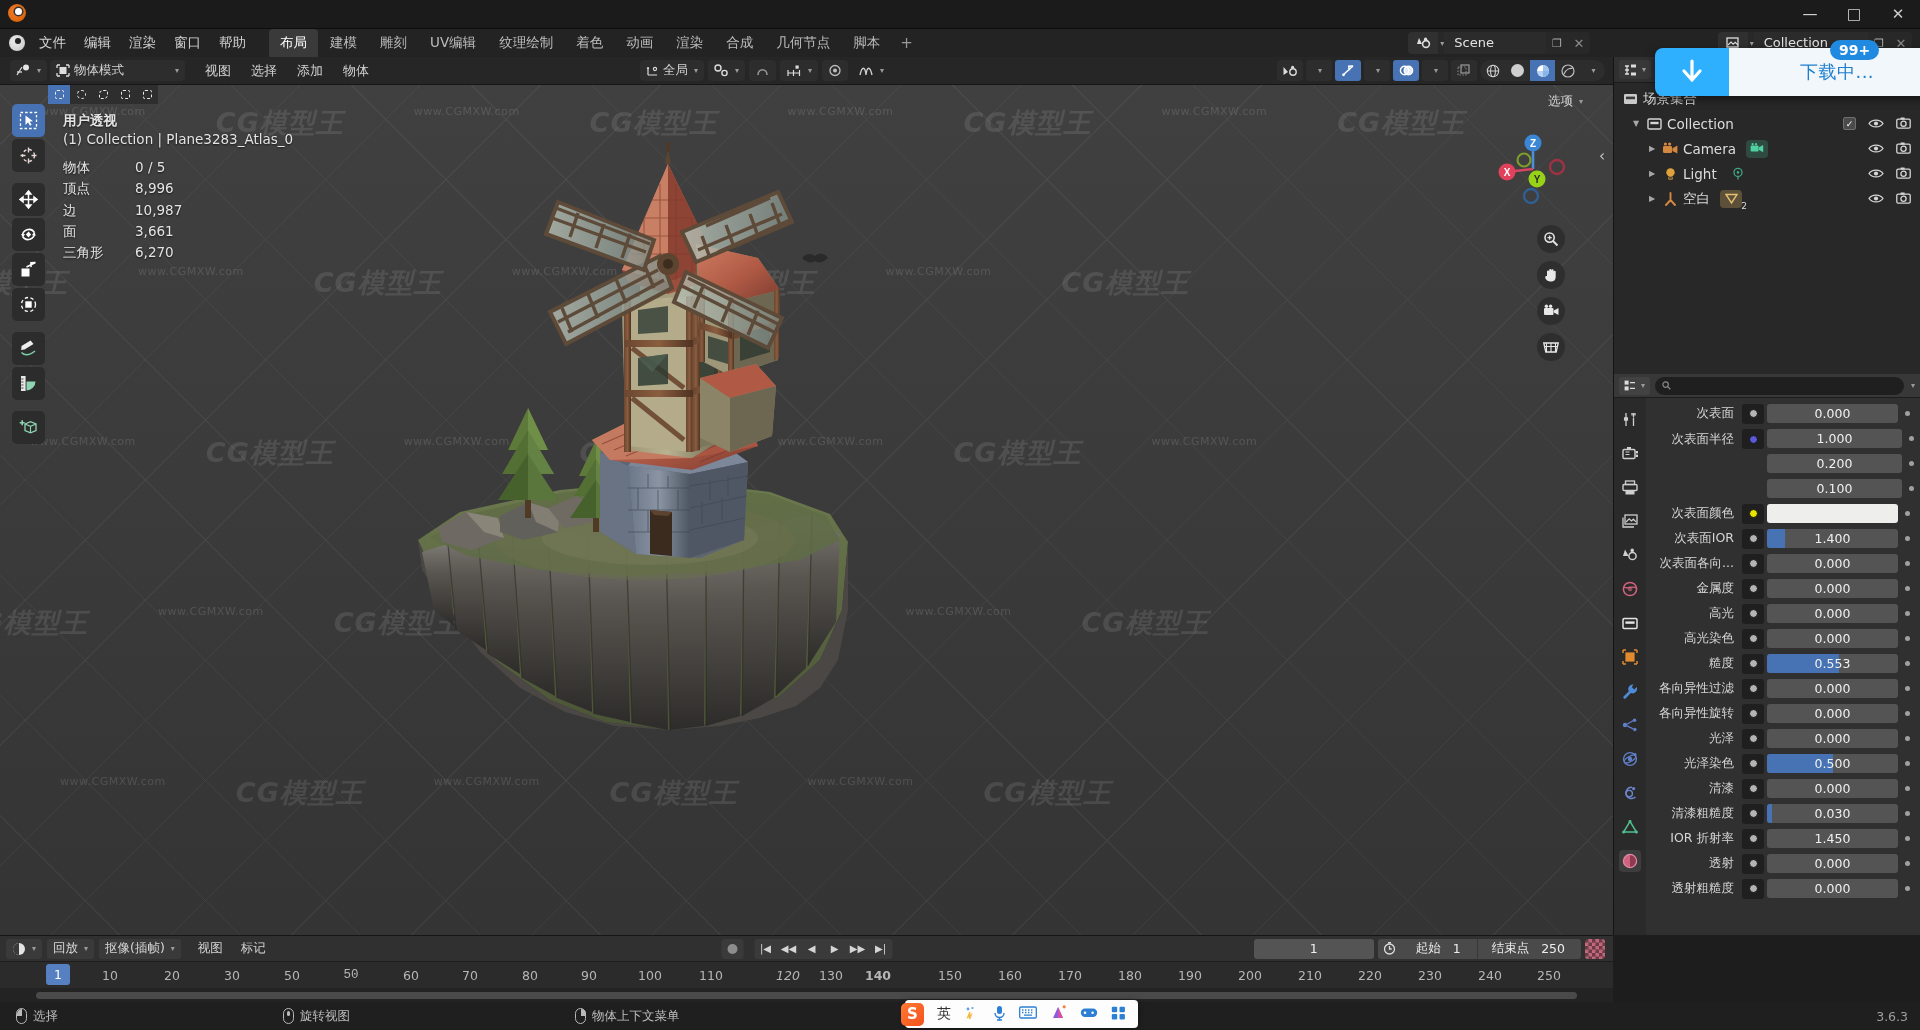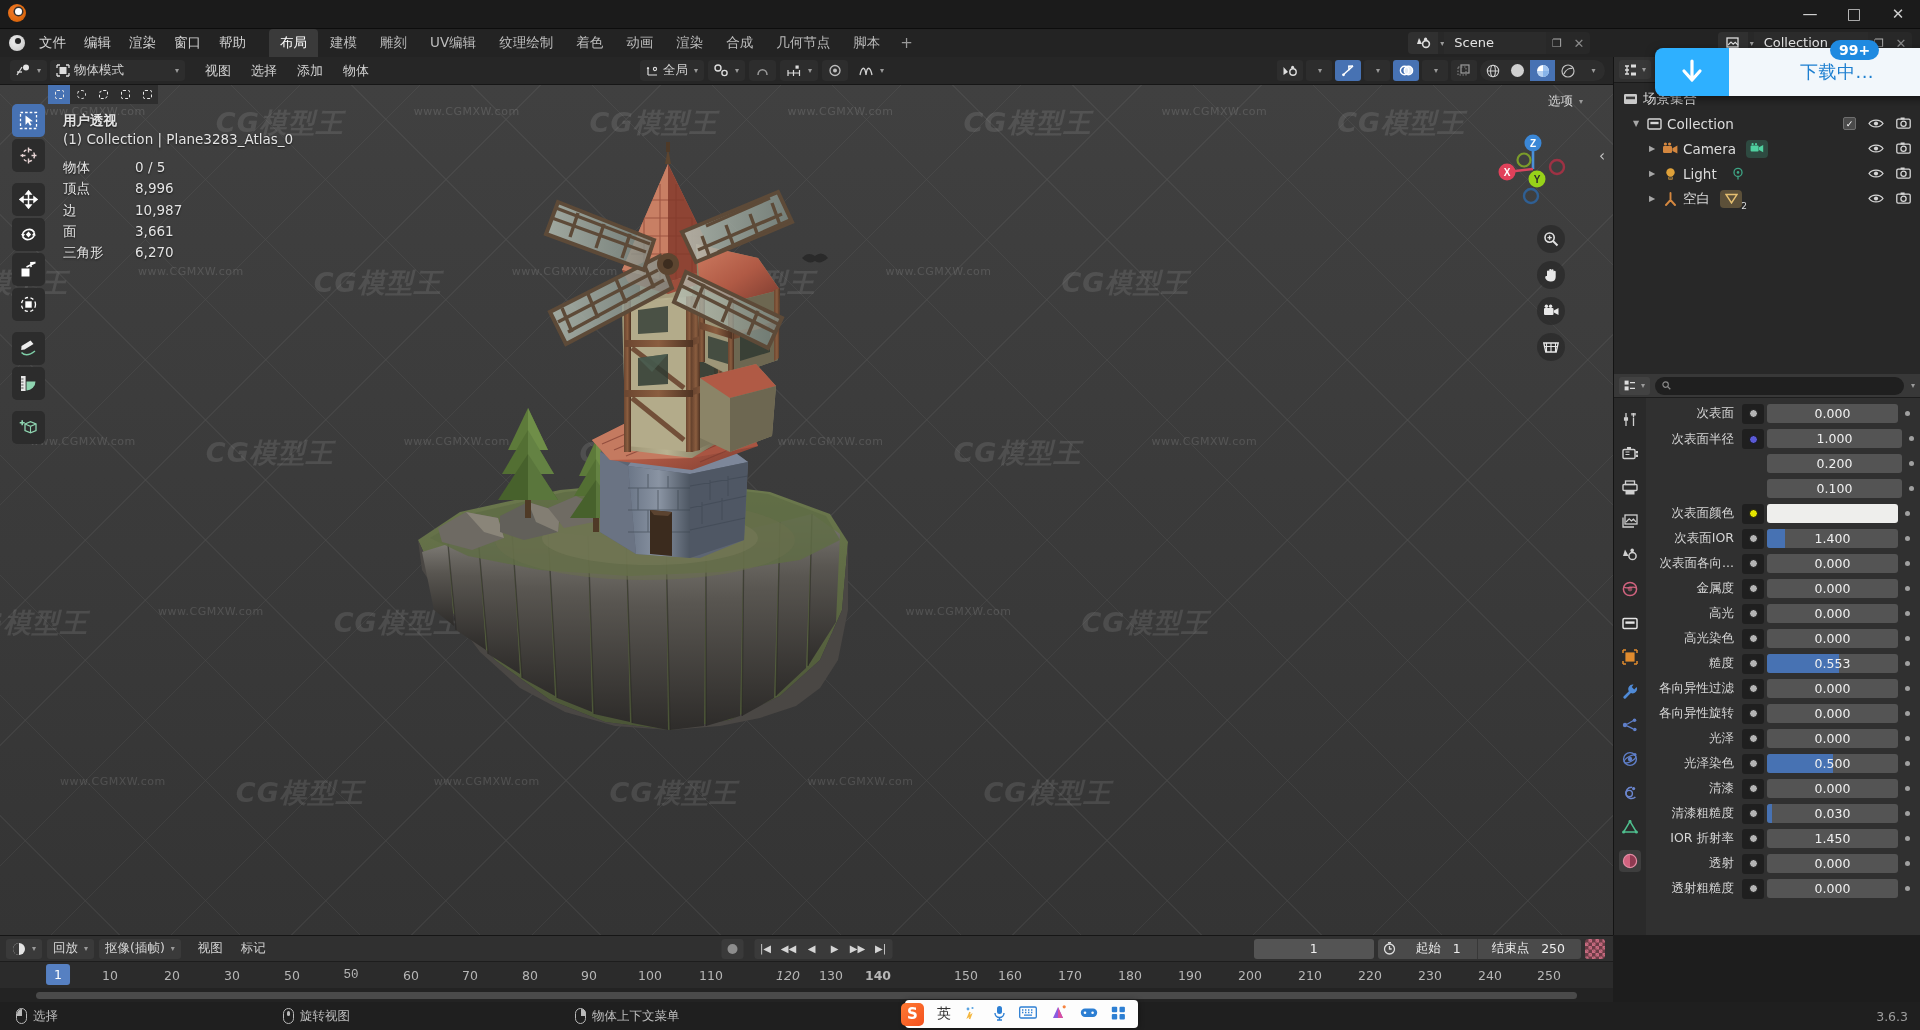--- a/index.html
+++ b/index.html
@@ -1573,21 +1573,21 @@
       <div class="tick" style="left:351px;font-family:Liberation Mono, monospace;">50</div>
       <div class="tick" style="left:411px;">60</div>
       <div class="tick" style="left:470px;">70</div>
       <div class="tick" style="left:530px;">80</div>
       <div class="tick" style="left:589px;">90</div>
       <div class="tick" style="left:650px;">100</div>
       <div class="tick" style="left:711px;">110</div>
       <div class="tick" style="left:788px;font-style:italic;">120</div>
       <div class="tick" style="left:831px;">130</div>
       <div class="tick" style="left:878px;font-weight:bold;">140</div>
-      <div class="tick" style="left:950px;margin-left:16px;">150</div>
+      <div class="tick" style="left:950px;">150</div>
       <div class="tick" style="left:1010px;">160</div>
       <div class="tick" style="left:1070px;">170</div>
       <div class="tick" style="left:1130px;">180</div>
       <div class="tick" style="left:1190px;">190</div>
       <div class="tick" style="left:1250px;">200</div>
       <div class="tick" style="left:1310px;">210</div>
       <div class="tick" style="left:1370px;">220</div>
       <div class="tick" style="left:1430px;">230</div>
       <div class="tick" style="left:1490px;">240</div>
       <div class="tick" style="left:1549px;">250</div>

